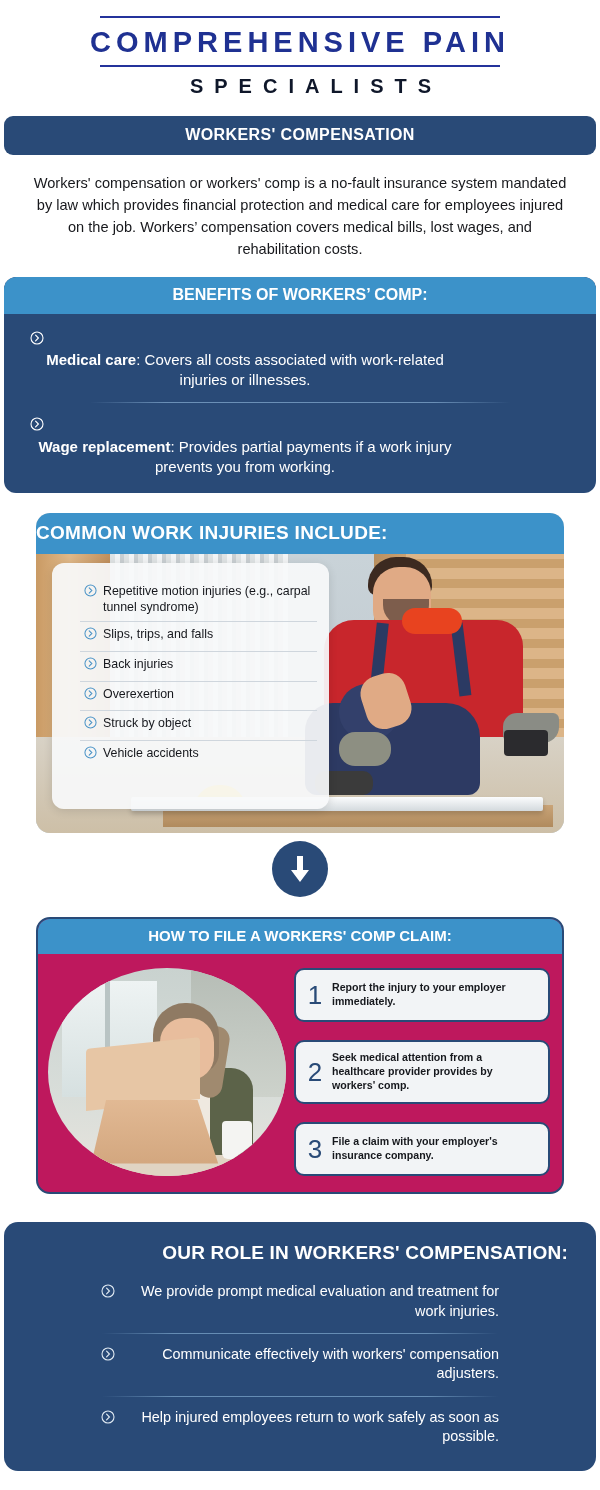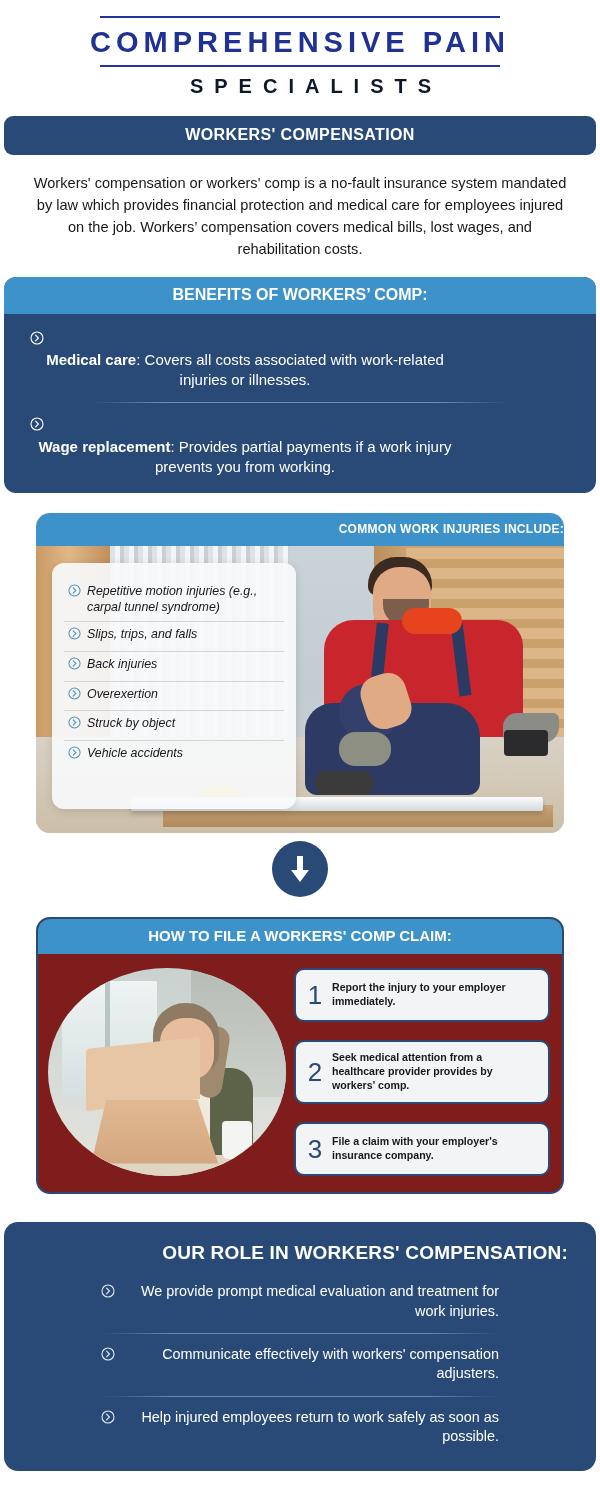--- a/index.html
+++ b/index.html
@@ -60,22 +60,22 @@
   }
 
   
   .injuries {
     position:relative; margin: 20px 36px 0 36px; height: 320px;
     border-radius: 14px; overflow:hidden;
     background:#b8cede;
   }
   .injuries-head {
     position:absolute; top:0; left:0; right:0; z-index:4;
-    background:#3c92c9; color:#fff; text-align:right;
-    font-size:12px; font-weight:700; letter-spacing:.3px;
+    background:#3c92c9; color:#fff; text-align:left;
+    font-size:19px; font-weight:700; letter-spacing:.3px;
     padding: 9px 0 10px 0; border-radius: 14px 14px 0 0;
   }
   .photo-worker { position:absolute; inset:0; }
   .pw-sky   { position:absolute; left:0; top:0; width:100%; height:100%;
               background: linear-gradient(180deg,#cbd5da 0%,#c3ccd2 55%,#cfd6d8 100%); }
   .pw-wood-l{ position:absolute; left:0; top:30px; width:14%; height:62%;
               background: linear-gradient(90deg,#c99a64,#e0b888 45%,#c08f5c); }
   .pw-corr  { position:absolute; left:14%; top:30px; width:34%; height:62%;
               background: repeating-linear-gradient(90deg,#dfe3e4 0 5px,#f2f4f5 5px 10px,#c9cfd2 10px 14px); }
   .pw-wood-r{ position:absolute; right:0; top:26px; width:30%; height:66%;
@@ -116,46 +116,45 @@
   .wk-glove{ position:absolute; left:16%; top:72%; width:52px; height:34px;
              background:#8d8f82; border-radius: 16px; }
   .wk-boot { position:absolute; left:6%; bottom:2%; width:58px; height:24px;
              background:#3b3b3b; border-radius: 10px; }
   .pw-tool { position:absolute; right:3%; bottom:24%; width:44px; height:26px;
              background:#2b2b2e; border-radius:4px; }
   .pw-rag  { position:absolute; right:1%; bottom:28%; width:56px; height:30px;
              background:#8a8c85; border-radius: 14px 6px 16px 8px; }
 
   .injuries-panel {
-    position:absolute; left:16px; top:50px; width:244px; bottom:24px;
+    position:absolute; left:16px; top:50px; width:277px; bottom:24px;
     background: rgba(248,249,250,.93);
-    border-radius: 12px; padding: 16px 12px 10px 12px;
+    border-radius: 12px; padding: 16px 12px 10px 28px;
     box-shadow: 0 2px 10px rgba(0,0,0,.12);
-    font-style: italic;
   }
   .inj-item {
     display:flex; align-items:flex-start; gap:6px;
     font-size: 12.4px; color:#16181d; line-height:1.26;
     padding: 5px 4px 6px 4px;
   }
   .inj-item + .inj-item { border-top: 1px solid #cfd6dd; }
 
   
   .arrow-wrap { text-align:center; margin-top: 8px; }
   .arrow-circle {
     display:inline-block; width: 56px; height:56px; border-radius:50%;
     background:#294a77; position:relative;
   }
   .arrow-circle svg { position:absolute; left:14px; top:13px; }
 
   
   .howto {
     margin: 16px 36px 8px 36px;
     border: 2px solid #294a77; border-radius: 14px;
-    background:#7f1d1d; overflow:hidden;
+    background:#be185d; overflow:hidden;
   }
   .howto-head {
     background:#3c92c9; color:#fff; text-align:center;
     font-size:15px; font-weight:700; padding: 9px 0 10px 0;
     border-radius: 10px 10px 0 0; margin:-1px -1px 0 -1px;
   }
   .howto-body { display:flex; padding: 14px 12px 16px 10px; gap: 8px; }
   .howto-photo { width: 238px; height: 208px; position:relative; flex:0 0 auto; }
   .hp-oval { position:absolute; inset:0; border-radius:50%; overflow:hidden;
              background: linear-gradient(180deg,#c9d2cf 0%,#d8ddd9 60%,#e7e4dd 100%); }

